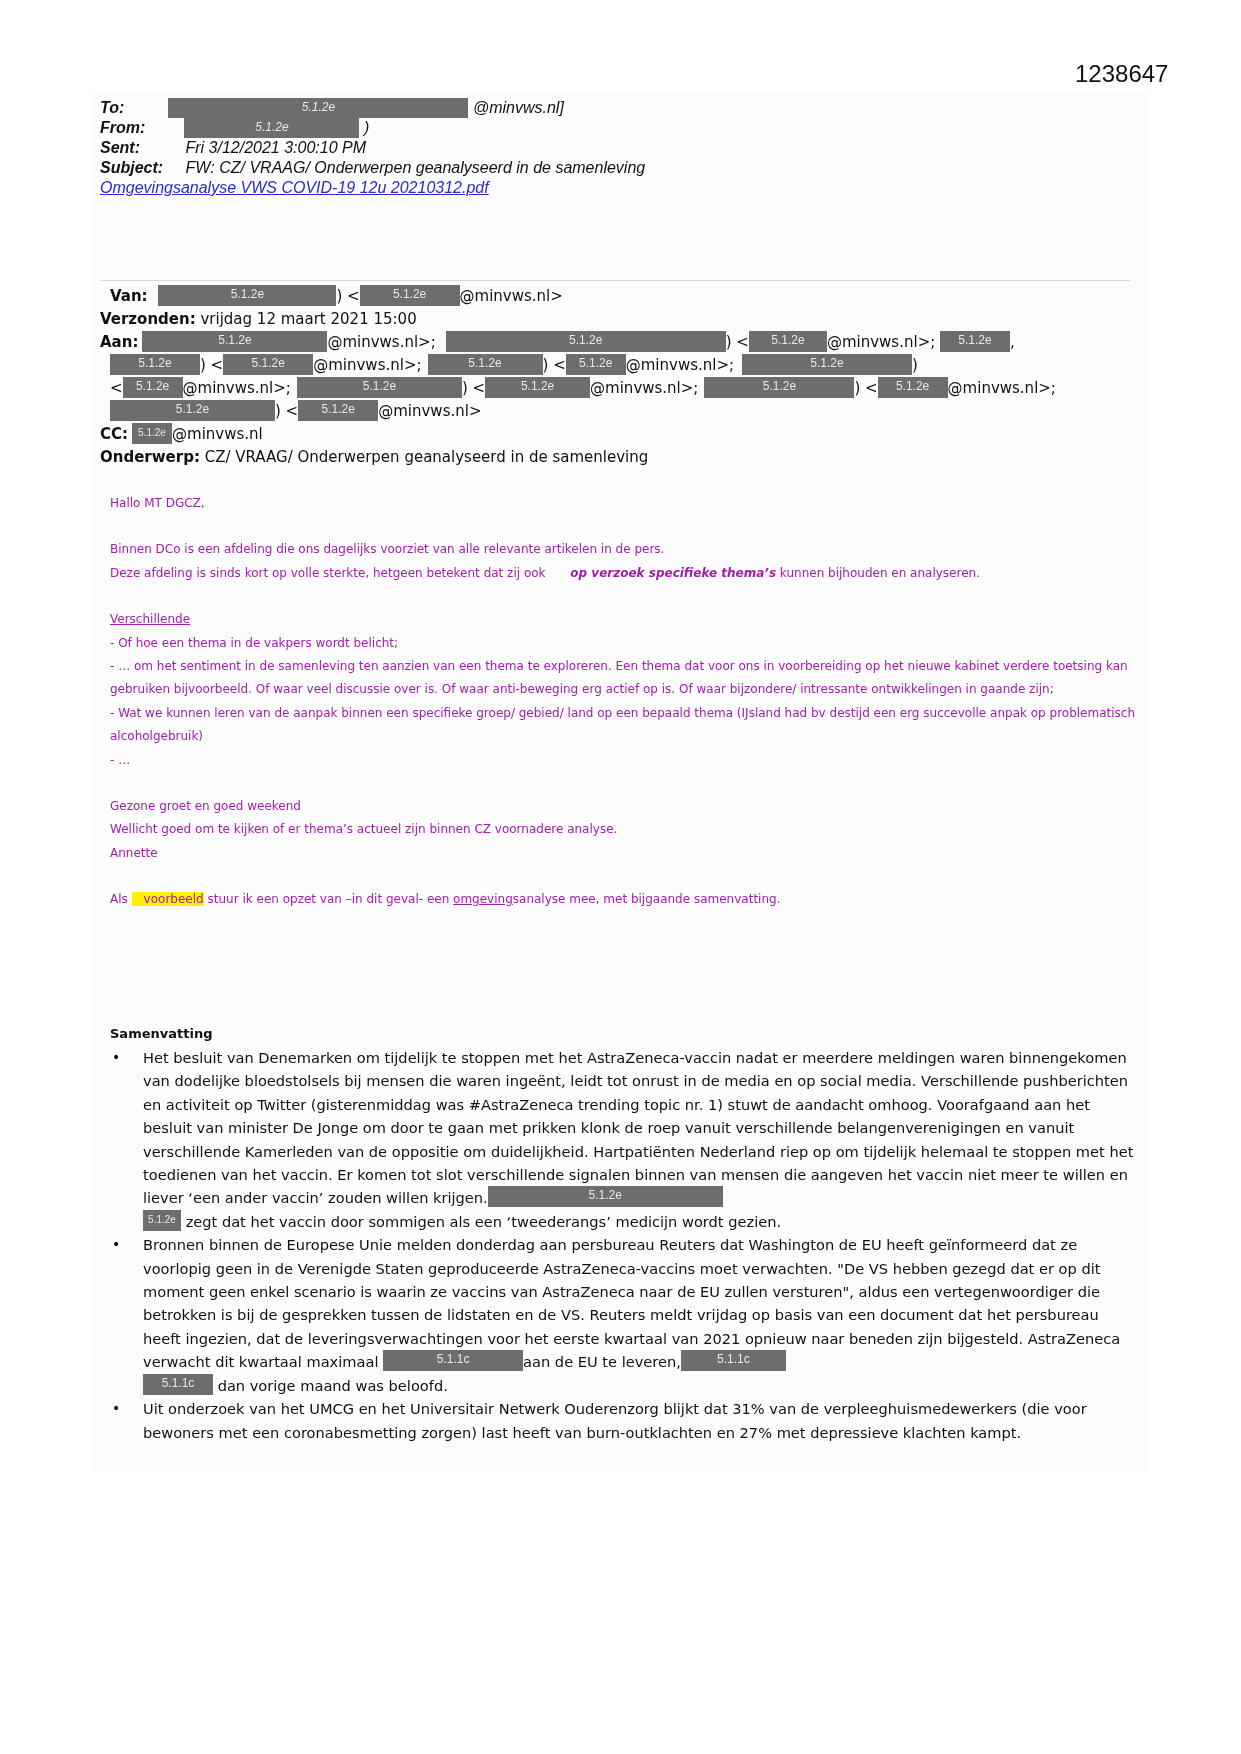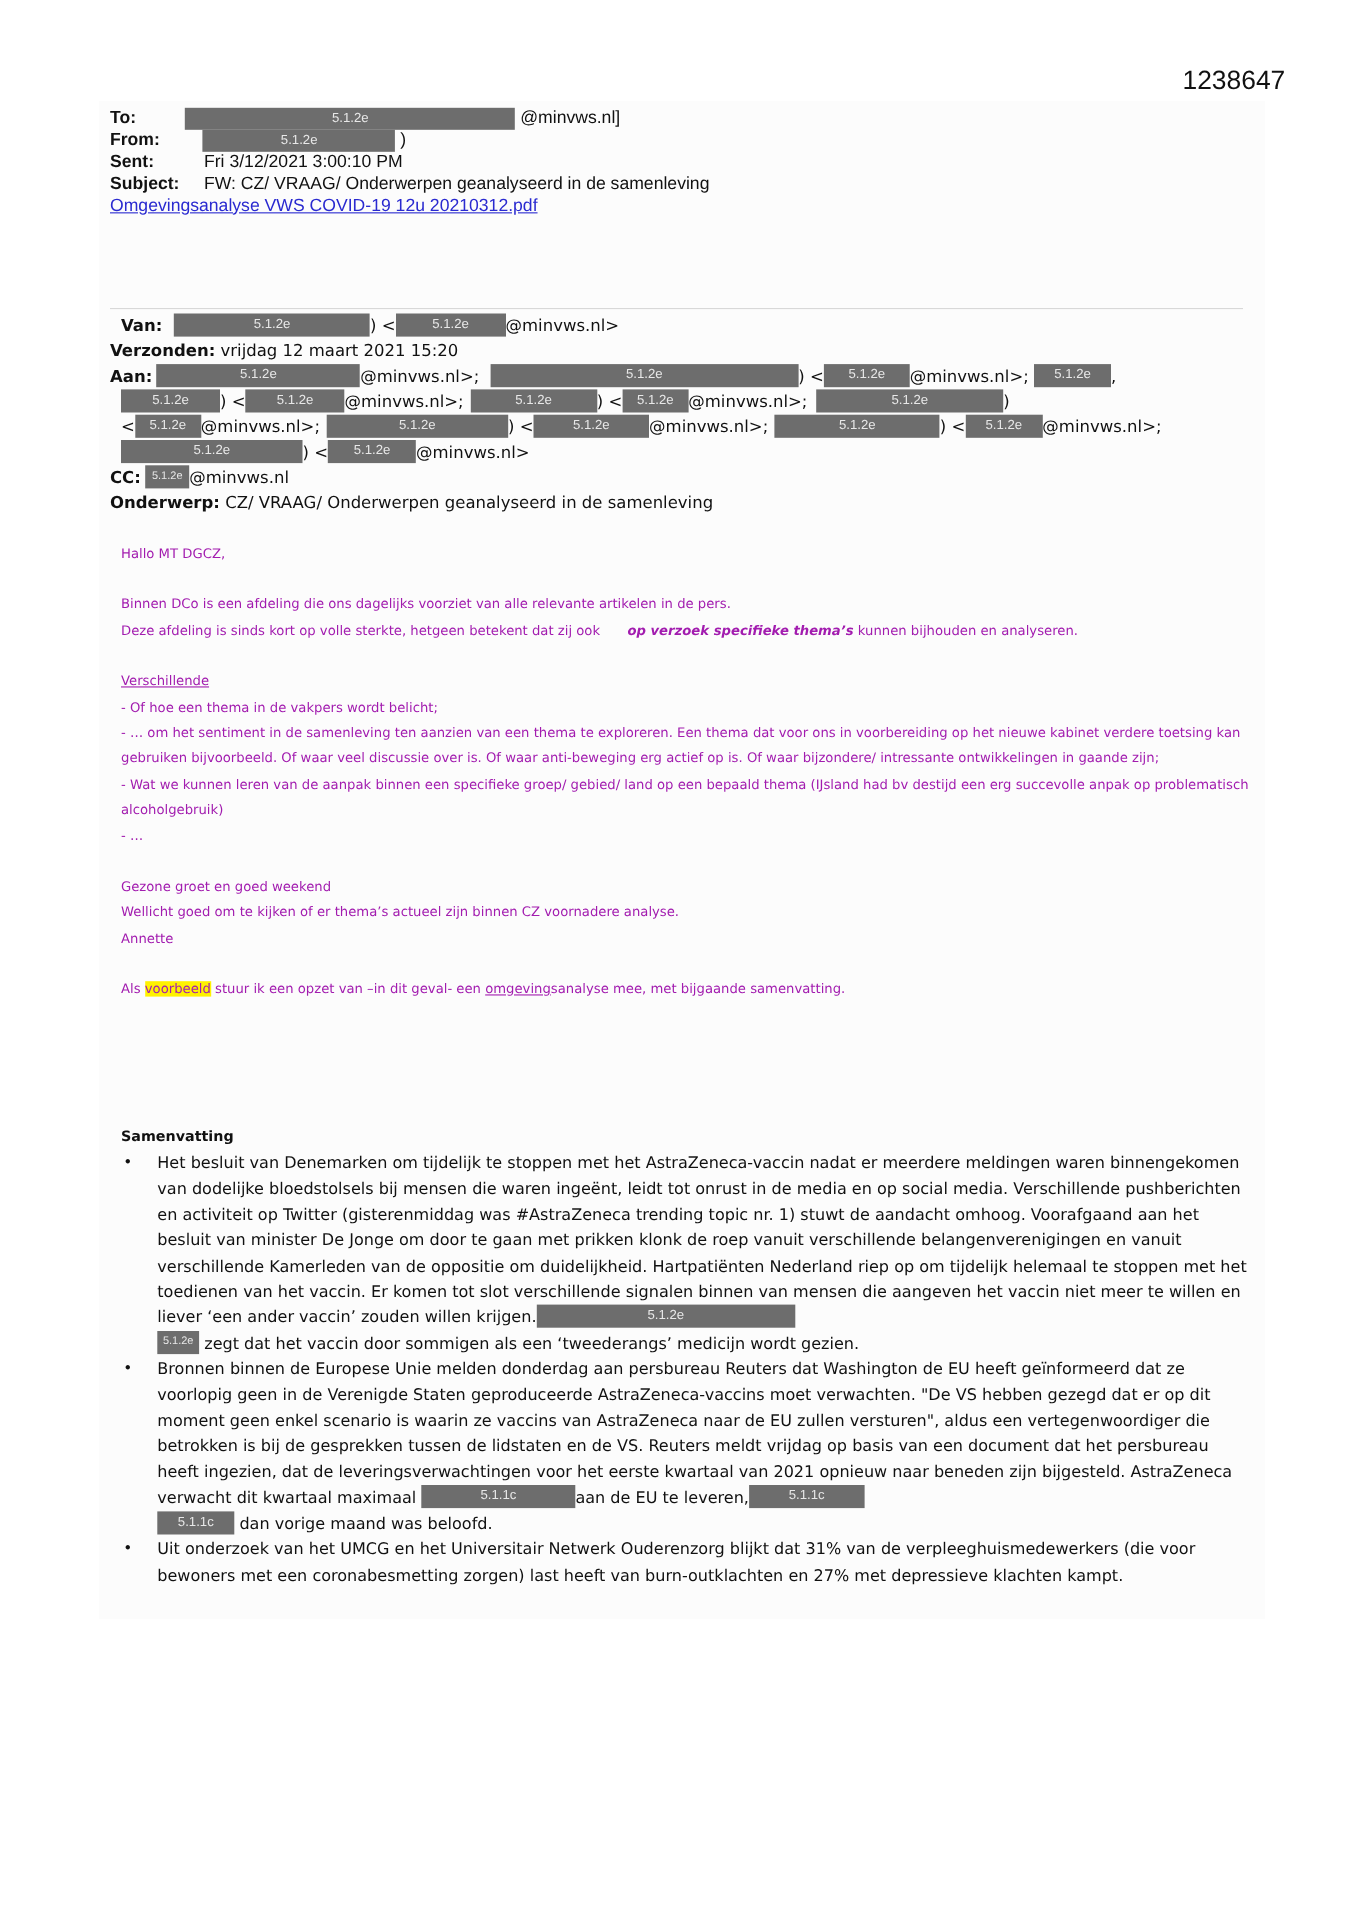--- a/index.html
+++ b/index.html
@@ -1,34 +1,34 @@
 <!DOCTYPE html>
 <html><head>
 <meta charset="utf-8">
 <style>
   html, body { margin: 0; padding: 0; background: #ffffff; }
   body { width: 1241px; height: 1754px; position: relative; overflow: hidden; font-family: "Liberation Sans", sans-serif; color: #111; }
   .docnum { position: absolute; left: 1075px; top: 60px; font-size: 24px; color: #111; font-family: "Liberation Sans", sans-serif; }
   .sheet { position: absolute; left: 90px; top: 92px; width: 1060px; height: 1380px; background: #fcfcfc; }
   .hdr { position: absolute; left: 100px; top: 98px; font-size: 16px; line-height: 20px; }
-  .hdr .row { position: relative; height: 20px; white-space: nowrap; }
+  .hdr .row { position: relative; height: 20px; white-space: nowrap; font-style: italic; }
   .hdr .lbl { font-weight: bold; display: inline-block; }
   .redact { display: inline-block; background: #6d6d6d; color: #e8e8e8; font-family: "Liberation Sans", sans-serif; font-size: 12px; text-align: center; vertical-align: top; line-height: 18px; height: 20px; }
   .link { color: #2a2ad0; text-decoration: underline; }
   .sep { position: absolute; left: 100px; top: 280px; width: 1030px; height: 1px; background: #d8d8d8; }
   .fwd { position: absolute; left: 100px; top: 285px; font-family: "DejaVu Sans", sans-serif; font-size: 15px; line-height: 23px; color: #111; }
   .fwd .row { white-space: nowrap; height: 23px; }
   .fwd .lbl { font-weight: bold; }
   .fwd .redact { height: 21px; line-height: 19px; }
   .body { position: absolute; left: 110px; top: 492px; width: 1030px; font-family: "DejaVu Sans", sans-serif; font-size: 12px; line-height: 23.4px; color: #a21caf; }
   .body p { margin: 0; }
   .gap { height: 23px; }
   .u { text-decoration: underline; }
   .bi { font-weight: bold; font-style: italic; margin-left: 21px; }
-  .hl { background: #fff200; }
+  .hl { background: #fff200; padding-left: 12px; }
   .summ { position: absolute; left: 110px; top: 1022px; width: 1030px; font-family: "DejaVu Sans", sans-serif; font-size: 14.6px; line-height: 23.4px; color: #111; }
   .summ h4 { margin: 0; font-size: 13px; font-weight: bold; line-height: 24px; }
   .summ ul { margin: 0; padding: 0; list-style: none; }
   .summ li { position: relative; padding-left: 33px; }
   .summ li .dot { position: absolute; left: 2px; top: 0; font-size: 14px; }
   .summ .redact { height: 21px; line-height: 19px; font-size: 12px; }
 </style>
 </head>
 <body>
 
@@ -61,21 +61,21 @@
 
 <div class="sep"></div>
 
 <div class="fwd">
   <div class="row" style="padding-left:10px">
     <span class="lbl">Van:</span>
     <span class="redact" style="width:178px;margin-left:6px">5.1.2e</span>) &lt;<span class="redact" style="width:100px">5.1.2e</span><span>@minvws.nl&gt;</span>
   </div>
   <div class="row">
     <span class="lbl">Verzonden:</span>
-    <span>vrijdag 12 maart 2021 15:20</span>
+    <span>vrijdag 12 maart 2021 15:00</span>
   </div>
   <div class="row">
     <span class="lbl">Aan:</span><span class="redact" style="width:185px;margin-left:4px">5.1.2e</span><span>@minvws.nl&gt;;</span><span class="redact" style="width:280px;margin-left:10px">5.1.2e</span>) &lt;<span class="redact" style="width:78px">5.1.2e</span><span>@minvws.nl&gt;;</span> <span class="redact" style="width:70px">5.1.2e</span>,
   </div>
   <div class="row" style="padding-left:10px">
     <span class="redact" style="width:90px">5.1.2e</span>) &lt;<span class="redact" style="width:90px">5.1.2e</span><span>@minvws.nl&gt;;</span><span class="redact" style="width:115px;margin-left:6px">5.1.2e</span>) &lt;<span class="redact" style="width:60px">5.1.2e</span><span>@minvws.nl&gt;;</span><span class="redact" style="width:170px;margin-left:8px">5.1.2e</span>)
   </div>
   <div class="row" style="padding-left:10px">
     &lt;<span class="redact" style="width:60px">5.1.2e</span><span>@minvws.nl&gt;;</span><span class="redact" style="width:165px;margin-left:6px">5.1.2e</span>) &lt;<span class="redact" style="width:105px">5.1.2e</span><span>@minvws.nl&gt;;</span><span class="redact" style="width:150px;margin-left:6px">5.1.2e</span>) &lt;<span class="redact" style="width:70px">5.1.2e</span><span>@minvws.nl&gt;;</span>
   </div>

